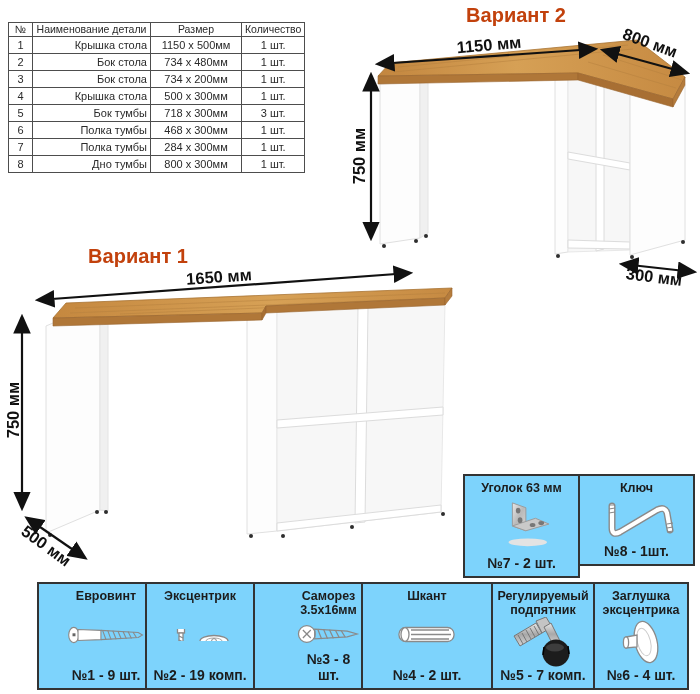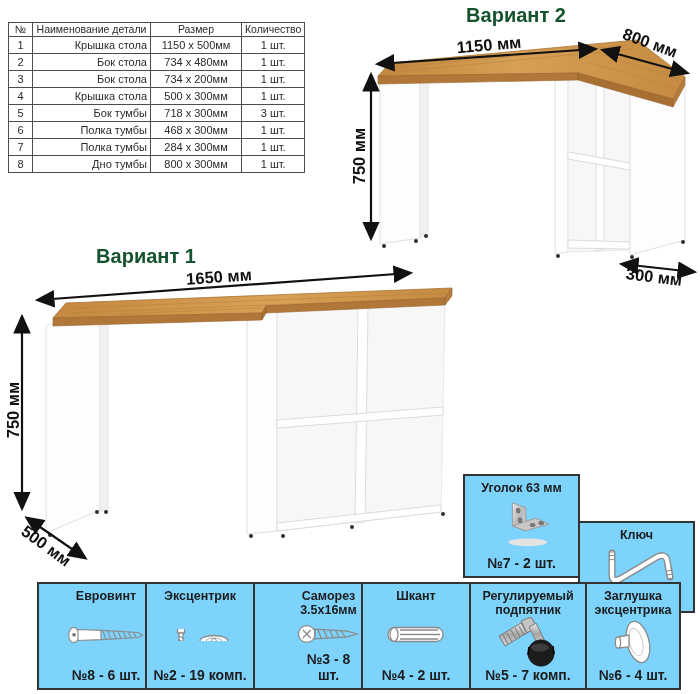--- a/index.html
+++ b/index.html
@@ -12,21 +12,21 @@
   table.parts{border-collapse:collapse;font-size:11px;color:#2a2a2a;table-layout:fixed;}
   table.parts th,table.parts td{border:1px solid #4d4d4d;padding:0 3px;height:16px;
           line-height:13px;font-weight:normal;background:#fff;white-space:nowrap;overflow:hidden;}
   table.parts th{height:13px;text-align:center;font-size:10.5px;}
   td.c-num{text-align:center;width:17px;}
   td.c-name{text-align:right;width:111px;}
   td.c-size{text-align:center;width:84px;}
   td.c-qty{text-align:center;width:55px;}
 
   
-  .big-title{position:absolute;font-weight:bold;font-size:20px;color:#14532d;
+  .big-title{position:absolute;font-weight:bold;font-size:20px;color:#c2410c;
              white-space:nowrap;transform:translate(-50%,-50%);}
   .dim{position:absolute;font-weight:bold;font-size:16.5px;color:#101010;white-space:nowrap;}
 
   
   .hwrow{position:absolute;display:flex;}
   .hwbox{border:2px solid #333;background:#7dd3fc;box-sizing:border-box;
          display:flex;flex-direction:column;margin-left:-2px;}
   .hwbox:first-child{margin-left:0;}
   .hw-name{font-weight:bold;font-size:12.5px;line-height:1.12;text-align:center;
            padding:5px 2px 0 2px;color:#1c1c1c;}
@@ -166,21 +166,21 @@
     <line class="dimline" x1="265" y1="50" x2="349" y2="73" marker-start="url(#ah2)" marker-end="url(#ah2)"></line>
     <line class="dimline" x1="33" y1="75" x2="33" y2="238" marker-start="url(#ah2)" marker-end="url(#ah2)"></line>
     <line class="dimline" x1="284" y1="264" x2="356" y2="272" marker-start="url(#ah2)" marker-end="url(#ah2)"></line>
   </svg>
 
   <div class="dim" style="left:489px;top:45px;transform:translate(-50%,-50%) rotate(-5deg);">1150 мм</div>
   <div class="dim" style="left:650px;top:43px;transform:translate(-50%,-50%) rotate(20deg);">800 мм</div>
   <div class="dim" style="left:359px;top:156px;transform:translate(-50%,-50%) rotate(-90deg);">750 мм</div>
   <div class="dim" style="left:654px;top:277px;transform:translate(-50%,-50%) rotate(7deg);">300 мм</div>
 
-  <div class="big-title" style="left:146px;top:256px;">Вариант 1</div>
+  <div class="big-title" style="left:138px;top:256px;">Вариант 1</div>
 
   <svg class="abs" style="left:0;top:240px;" width="470" height="340" viewBox="0 0 470 340">
     <defs>
       <linearGradient id="wood1" x1="0" y1="0" x2="1" y2="0">
         <stop offset="0" stop-color="#c5883f"></stop>
           <stop offset="0.55" stop-color="#d7a156"></stop>
         <stop offset="1" stop-color="#c68a42"></stop>
       </linearGradient>
       <marker id="ah1" markerWidth="9" markerHeight="8" refX="7.5" refY="4" orient="auto-start-reverse">
         <path d="M0,0 L9,4 L0,8 Z" fill="#111"></path>
@@ -250,21 +250,21 @@
           <polygon points="26,27 40,32 64,25 50,19" fill="#c9c9c9" stroke="#9a9a9a" stroke-width="1"></polygon>
           <ellipse cx="32" cy="11" rx="2.4" ry="3" fill="#777"></ellipse>
           <ellipse cx="34" cy="21" rx="2.4" ry="3" fill="#777"></ellipse>
           <ellipse cx="47" cy="26" rx="3" ry="2.2" fill="#777"></ellipse>
           <ellipse cx="56" cy="24" rx="3" ry="2.2" fill="#777"></ellipse>
         </svg>
       </div>
       <div class="hw-count">№7 - 2 шт.</div>
     </div>
 
-    <div class="hwbox" style="width:117px;height:92px;margin-top:47px;">
+    <div class="hwbox" style="width:117px;height:92px;">
       <div class="hw-name">Ключ</div>
       <div class="hw-icon">
         <svg width="80" height="46" viewBox="0 0 80 46">
           <path d="M15,10 L15,32 Q15,40 23,36 L60,14 Q68,10 70,17 L73,34" stroke="#8a8a8a" stroke-width="7" fill="none" stroke-linecap="round"></path>
           <path d="M15,10 L15,32 Q15,40 23,36 L60,14 Q68,10 70,17 L73,34" stroke="#fff" stroke-width="4.2" fill="none" stroke-linecap="round"></path>
           <path d="M12,9 L18,9 M12,13 L18,12 M12,17 L18,16" stroke="#8a8a8a" stroke-width="1.1"></path>
           <path d="M70,28 L76,27 M70,32 L76,31 M70,36 L76,35" stroke="#8a8a8a" stroke-width="1.1"></path>
         </svg>
       </div>
       <div class="hw-count">№8 - 1шт.</div>
@@ -277,21 +277,21 @@
       <div class="hw-name">Евровинт</div>
       <div class="hw-icon">
         <svg width="92" height="28" viewBox="0 0 92 28">
           <ellipse class="hwfill" cx="8" cy="14" rx="6" ry="9"></ellipse>
           <rect x="6.5" y="12" width="3.5" height="3.5" fill="#666"></rect>
           <polygon class="hwfill" points="13,7.5 40,8.5 40,19.5 13,20.5"></polygon>
           <path class="hwline" d="M40,8.5 L84,11 L89,14 L84,17 L40,19.5"></path>
           <path class="hwline" d="M42,8.5 L46,19.5 M48,8.6 L52,19.4 M54,8.9 L58,19.1 M60,9.2 L64,18.8 M66,9.6 L70,18.4 M72,10 L76,18 M78,10.8 L82,17.2"></path>
         </svg>
       </div>
-      <div class="hw-count">№8 - 6 шт.</div>
+      <div class="hw-count">№1 - 9 шт.</div>
     </div>
 
     <div class="hwbox" style="width:110px;height:108px;gap:26px;">
       <div class="hw-name">Эксцентрик</div>
       <div class="hw-icon">
         <svg width="68" height="56" viewBox="0 0 68 56">
           <rect class="hwfill" x="9" y="1" width="12" height="5" rx="2"></rect>
           <rect class="hwfill" x="13" y="6" width="4" height="3"></rect>
           <rect class="hwfill" x="11.5" y="9" width="7" height="17"></rect>
           <path class="hwline" d="M11.5,13 H18.5 M11.5,17 H18.5 M11.5,21 H18.5"></path>
@@ -313,33 +313,33 @@
         <svg width="66" height="28" viewBox="0 0 66 28">
           <circle class="hwfill" cx="11" cy="14" r="8.5"></circle>
           <path class="hwline" d="M7,10 L15,18 M15,10 L7,18"></path>
           <path class="hwline" d="M19,9 L52,11 L62,14 L52,17 L19,19 Z"></path>
           <path class="hwline" d="M22,9 L26,19 M28,9.3 L32,18.7 M34,9.7 L38,18.3 M40,10.2 L44,17.8 M46,10.7 L50,17.3"></path>
         </svg>
       </div>
       <div class="hw-count">№3 - 8 шт.</div>
     </div>
 
-    <div class="hwbox" style="width:110px;height:108px;">
+    <div class="hwbox" style="width:132px;height:108px;">
       <div class="hw-name">Шкант</div>
       <div class="hw-icon">
         <svg width="60" height="20" viewBox="0 0 60 20">
           <rect class="hwfill" x="2" y="2.5" width="55" height="14" rx="6.5"></rect>
           <ellipse class="hwfill" cx="8" cy="9.5" rx="4" ry="6.8"></ellipse>
           <path class="hwline" d="M14,5 H52 M14,9.5 H54 M14,14 H52" stroke-width="1"></path>
         </svg>
       </div>
       <div class="hw-count">№4 - 2 шт.</div>
     </div>
 
-    <div class="hwbox" style="width:118px;height:108px;">
+    <div class="hwbox" style="width:104px;height:108px;">
       <div class="hw-name">Регулируемый подпятник</div>
       <div class="hw-icon">
         <svg width="66" height="54" viewBox="0 0 66 54">
           <defs>
               <linearGradient id="mg5" x1="0" y1="0" x2="0" y2="1">
             <stop offset="0" stop-color="#e6e6e6"></stop>
                 <stop offset="0.5" stop-color="#a8a8a8"></stop>
             <stop offset="1" stop-color="#d5d5d5"></stop>
               </linearGradient>
             </defs>

